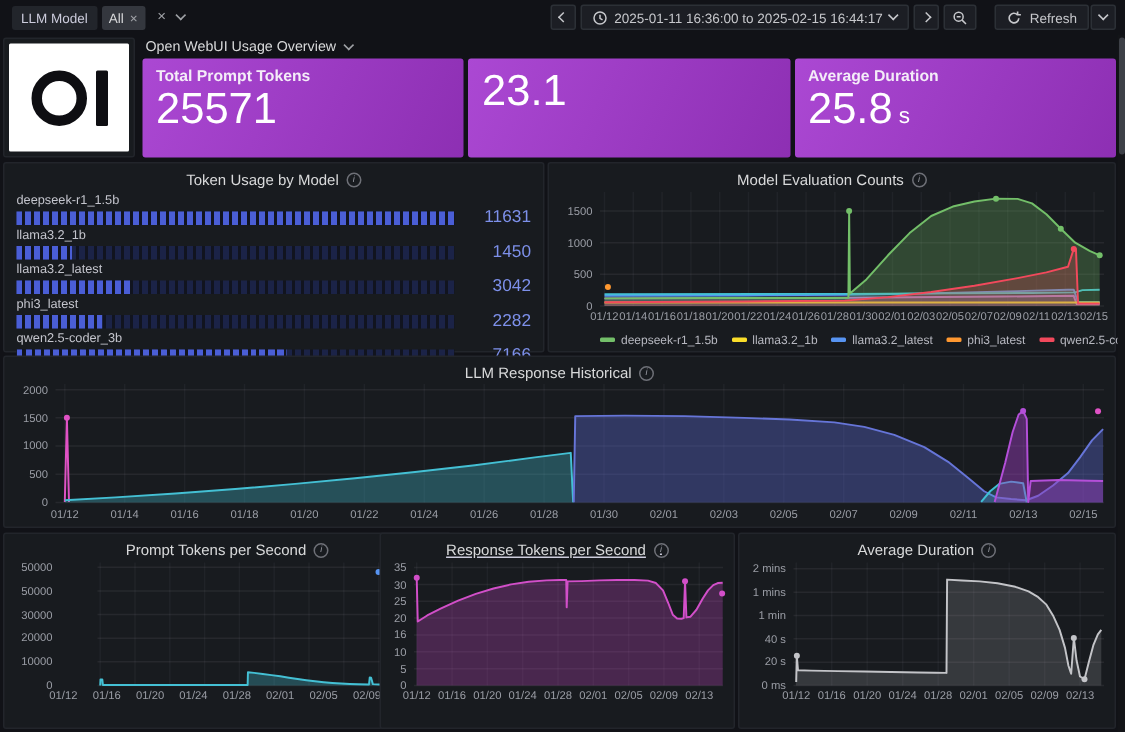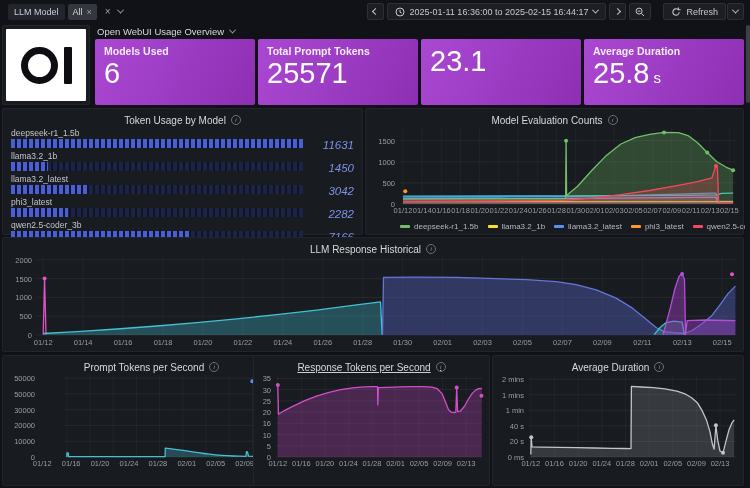--- a/index.html
+++ b/index.html
@@ -34,21 +34,21 @@
   .logo-i{width:8px;height:37px;background:#0e0e12;border-radius:1px;}
   
   .stats{position:absolute;left:95px;top:39px;right:6px;height:66px;display:flex;gap:3px;}
   .stat{flex:1;background:linear-gradient(115deg,#ab48d3 0%,#8d2fb3 100%);border-radius:2px;padding:6px 9px;box-sizing:border-box;}
   .stat-title{font-size:10.5px;color:#f4ecf8;font-weight:600;}
   .stat-value{font-size:29px;font-weight:500;color:#ffffff;line-height:1.15;display:flex;align-items:baseline;gap:4px;}
   .stat-suffix{font-size:15px;font-weight:500;}
   
   .bg-list{position:absolute;left:8px;right:8px;top:19px;bottom:6px;display:flex;flex-direction:column;justify-content:space-between;}
   .bg-label{font-size:8.5px;color:#c4c5cd;line-height:10px;}
-  .bg-line{display:flex;align-items:flex-start;gap:7px;margin-top:1px;font-style:italic;}
+  .bg-line{display:flex;align-items:center;gap:7px;margin-top:1px;}
   .bg-bar{flex:1;height:9px;position:relative;}
   .bg-track{position:absolute;inset:0;background:repeating-linear-gradient(90deg,#1b2347 0px,#1b2347 4px,#11141f 4px,#11141f 6px);}
   .bg-fill{position:absolute;left:0;top:0;bottom:0;background:repeating-linear-gradient(90deg,#4a5ed6 0px,#4a5ed6 4px,#11141f 4px,#11141f 6px);}
   .bg-value{width:44px;text-align:right;font-size:11.5px;color:#7d90ea;font-weight:500;}
   
   .chart-row{position:absolute;left:6px;right:7px;display:flex;}
   .y-axis{position:relative;font-size:7.5px;color:#9a9da5;}
   .y-axis span{position:absolute;right:5px;transform:translateY(-50%);white-space:nowrap;}
   .plot{flex:1;position:relative;}
   .plot svg{position:absolute;left:0;top:0;width:100%;height:100%;overflow:visible;}
@@ -117,26 +117,20 @@
   </div>
 
   <div class="panel" style="left:2px;top:25px;width:88px;height:80px;">
     <div class="logo-board">
       <span class="logo-o"></span>
       <span class="logo-i"></span>
     </div>
   </div>
 
   <div class="stats">
-    <div class="stat">
-      <div class="stat-title">Models Used</div>
-      <div class="stat-value">
-          <span>6</span>
-        </div>
-    </div>
     <div class="stat">
       <div class="stat-title">Total Prompt Tokens</div>
       <div class="stat-value">
           <span>25571</span>
         </div>
     </div>
     <div class="stat">
       <div class="stat-value">
           <span>23.1</span>
         </div>

